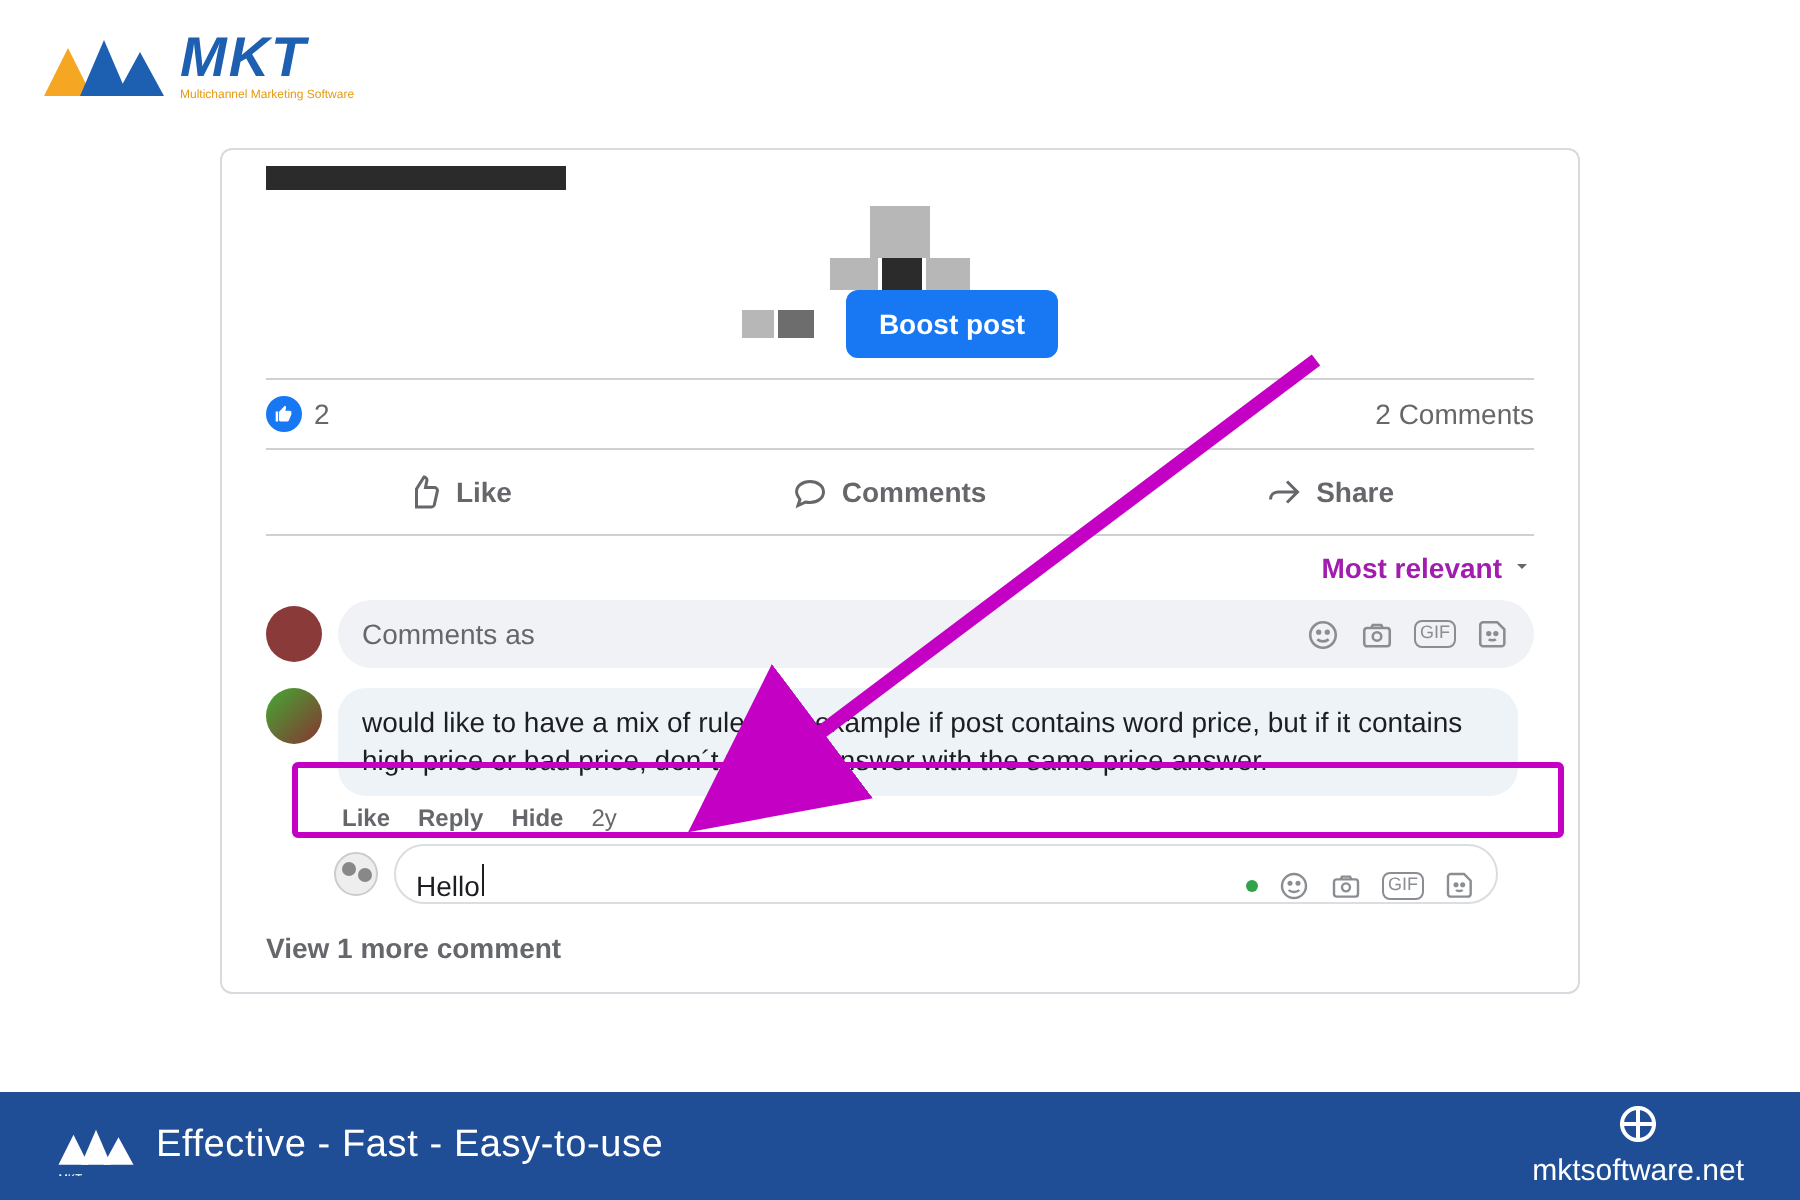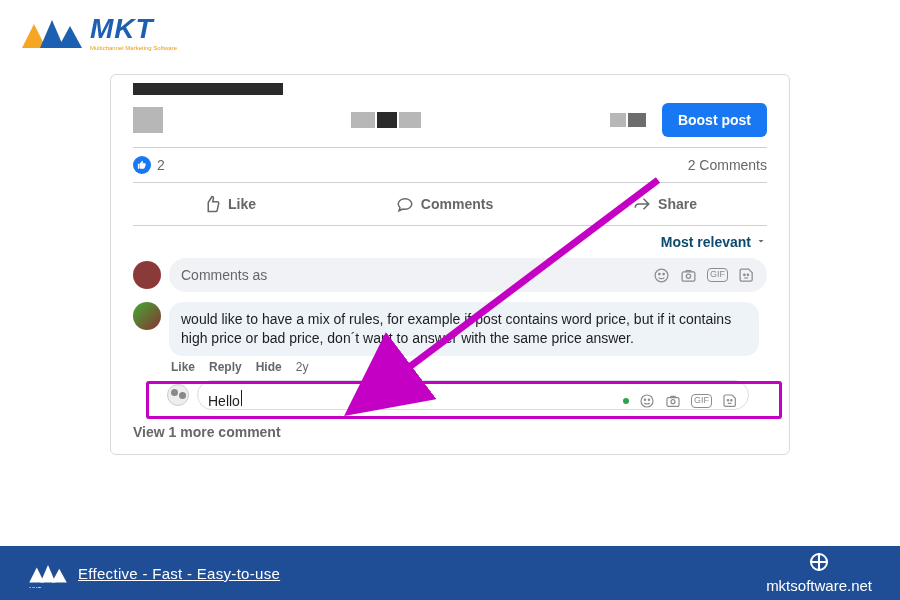--- a/index.html
+++ b/index.html
@@ -9,21 +9,21 @@
   .top-logo { position: absolute; top: 14px; left: 20px; display: flex; align-items: center; gap: 6px; }
   .top-logo .mark { display: flex; }
   .top-logo .mark svg { display: block; }
   .top-logo .txt-wrap { display: flex; flex-direction: column; line-height: 1; }
   .top-logo .big { font-size: 28px; font-weight: 800; letter-spacing: 1px; color: #1d5fb0; font-style: italic; }
   .top-logo .small { font-size: 6px; color: #e69a0f; margin-top: 2px; }
 
   
   .card-outer { position: absolute; top: 74px; left: 110px; width: 680px; border: 1px solid #d8dadf; border-radius: 6px; background: #fff; }
   .media-bar-dark { height: 12px; background: #2b2b2b; margin: 8px 22px 4px; width: 150px; }
-  .meta-row { display: flex; align-items: center; justify-content: space-between; padding: 4px 22px 10px; }
+  .meta-row { display: flex; align-items: center; justify-content: space-between; padding: 4px 22px 10px; flex-direction: column; }
   .meta-row .r1 { width: 30px; height: 26px; background: #b7b7b7; }
   .meta-row .mid { display: flex; gap: 2px; align-items: center; }
   .meta-row .mid span { height: 16px; }
   .meta-row .mid .a { width: 24px; background: #b7b7b7; }
   .meta-row .mid .b { width: 20px; background: #2b2b2b; }
   .meta-row .mid .c { width: 22px; background: #b7b7b7; }
   .meta-row .right-wrap { display: flex; align-items: center; gap: 16px; }
   .meta-row .r2 { display:flex; gap:2px; }
   .meta-row .r2 span { height: 14px; }
   .meta-row .r2 .d { width: 16px; background: #b7b7b7; }
@@ -34,21 +34,21 @@
 
   .likes-row { display: flex; align-items: center; justify-content: space-between; padding: 8px 22px; font-size: 14px; color: #65676b; }
   .likes-row .left { display: flex; align-items: center; gap: 6px; }
   .like-badge { width: 18px; height: 18px; border-radius: 50%; background: #1877f2; display: flex; align-items: center; justify-content: center; }
   .like-badge svg { display: block; }
 
   .action-row { display: flex; align-items: center; justify-content: space-around; padding: 6px 22px 6px; }
   .action-row .act { display: flex; align-items: center; gap: 7px; color: #65676b; font-weight: 600; font-size: 14px; cursor: pointer; padding: 6px 10px; }
   .action-row .act svg { display: block; }
 
-  .sort-row { display: flex; justify-content: flex-end; padding: 8px 22px 4px; color: #0c4a6e; font-size: 14px; font-weight: 600; gap: 4px; align-items: center; }
+  .sort-row { display: flex; justify-content: flex-end; padding: 8px 22px 4px; color: #a21caf; font-size: 14px; font-weight: 600; gap: 4px; align-items: center; }
 
   .comment-input-row { display: flex; align-items: center; gap: 8px; padding: 4px 22px; }
   .avatar { width: 28px; height: 28px; border-radius: 50%; background: #8b3a3a; flex-shrink: 0; }
   .avatar.b { background: linear-gradient(135deg,#4a3,#833); }
   .avatar.c { width: 22px; height: 22px; border-radius: 50%; background: #eee; border:1px solid #ccc; position:relative;}
   .avatar.c::after{content:"";position:absolute;left:3px;top:4px;width:7px;height:7px;border-radius:50%;background:#888;}
   .avatar.c::before{content:"";position:absolute;right:2px;top:7px;width:7px;height:7px;border-radius:50%;background:#888;}
   .pill { flex: 1; background: #f0f2f5; border-radius: 18px; height: 34px; display: flex; align-items: center; padding: 0 12px; color: #65676b; font-size: 14px; justify-content: space-between; }
   .pill .icons { display: flex; gap: 10px; color: #8a8d91; align-items: center; }
   .pill .icons span, .reply-pill .ricons span { display: inline-flex; }
@@ -69,21 +69,21 @@
 
   .view-more { padding: 8px 22px 14px; font-size: 14px; color: #65676b; font-weight: 600; }
 
   
   .arrow-svg { position:absolute; top:74px; left:110px; width:680px; height:420px; pointer-events:none; }
 
   
   .footer { position:absolute; bottom:0; left:0; width:900px; height:54px; background:#1f4e96; display:flex; align-items:center; justify-content:space-between; padding:0 28px; color:#fff; }
   .footer-left { display:flex; align-items:center; gap:10px; }
   .footer-left .flogo svg{display:block;}
-  .footer-left .slogan { font-size:15px; letter-spacing:.3px;text-decoration:underline;}
+  .footer-left .slogan { font-size:19px; letter-spacing:.3px;}
   .footer-right { display:flex; align-items:center; gap:6px; font-size:15px;flex-direction:column; }
   .globe { width:18px;height:18px;border:2px solid #fff;border-radius:50%;position:relative;}
   .globe::before{content:"";position:absolute;left:-2px;right:-2px;top:6px;height:2px;background:#fff;}
   .globe::after{content:"";position:absolute;top:-2px;bottom:-2px;left:6px;width:2px;background:#fff;}
 
   .sub-hr{height:1px;background:#ced0d4;margin:0 22px;}
 
   
   .ic-gif{font-size:9px;font-weight:400;border:1.5px solid currentColor;border-radius:4px;padding:0 2px;line-height:1.3;}
 </style>

